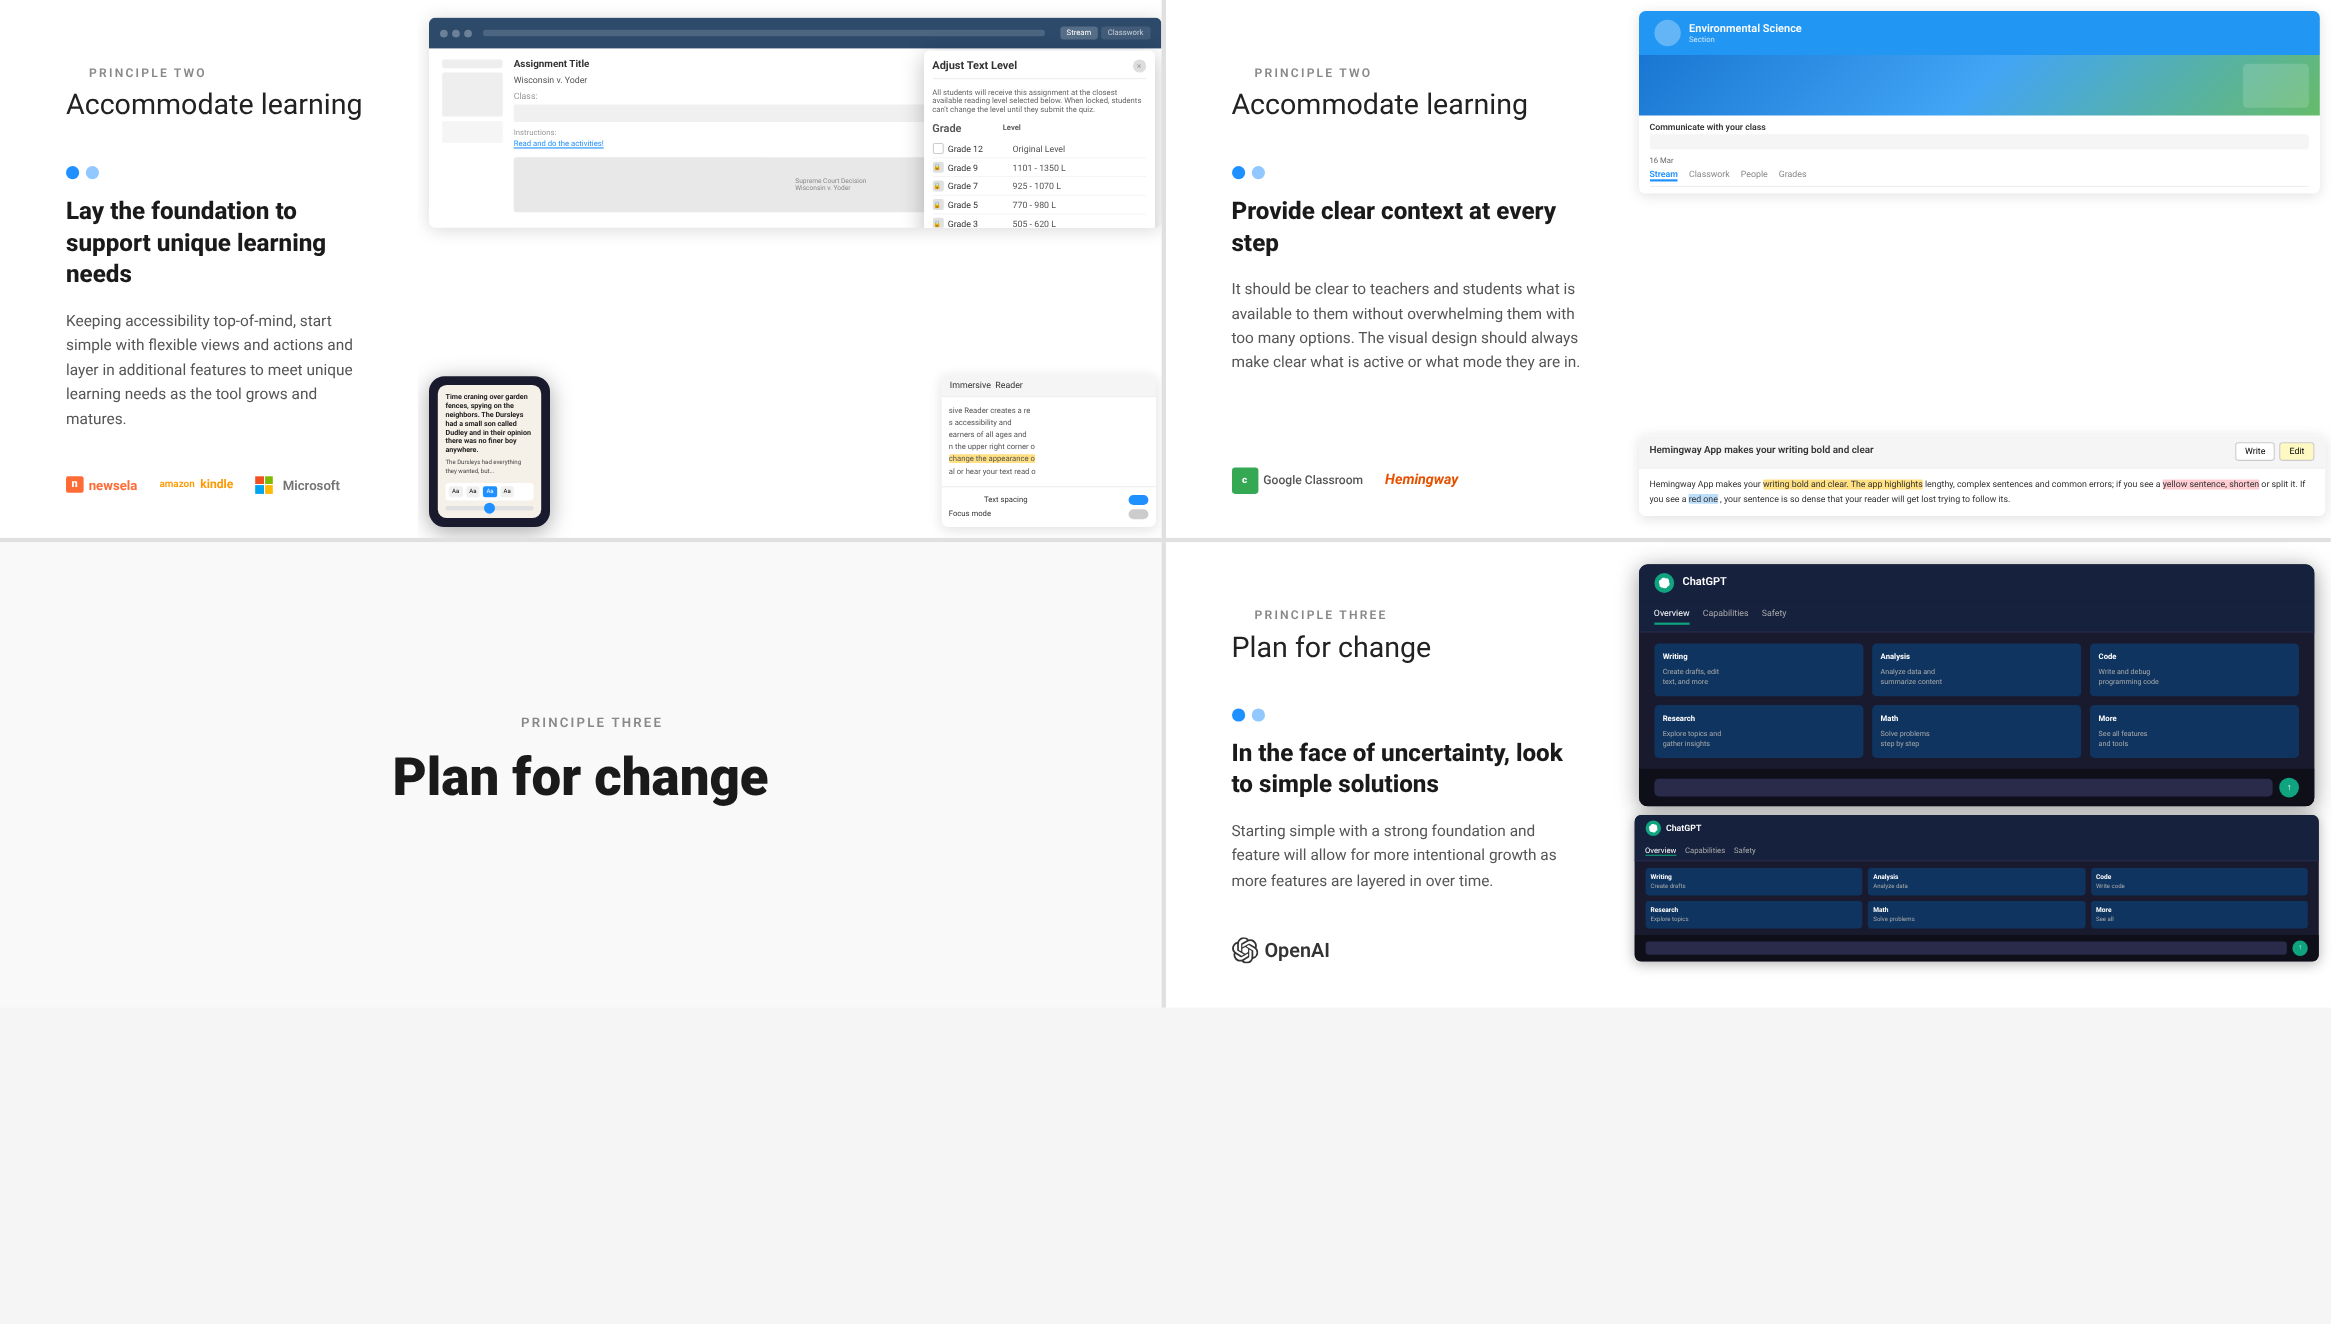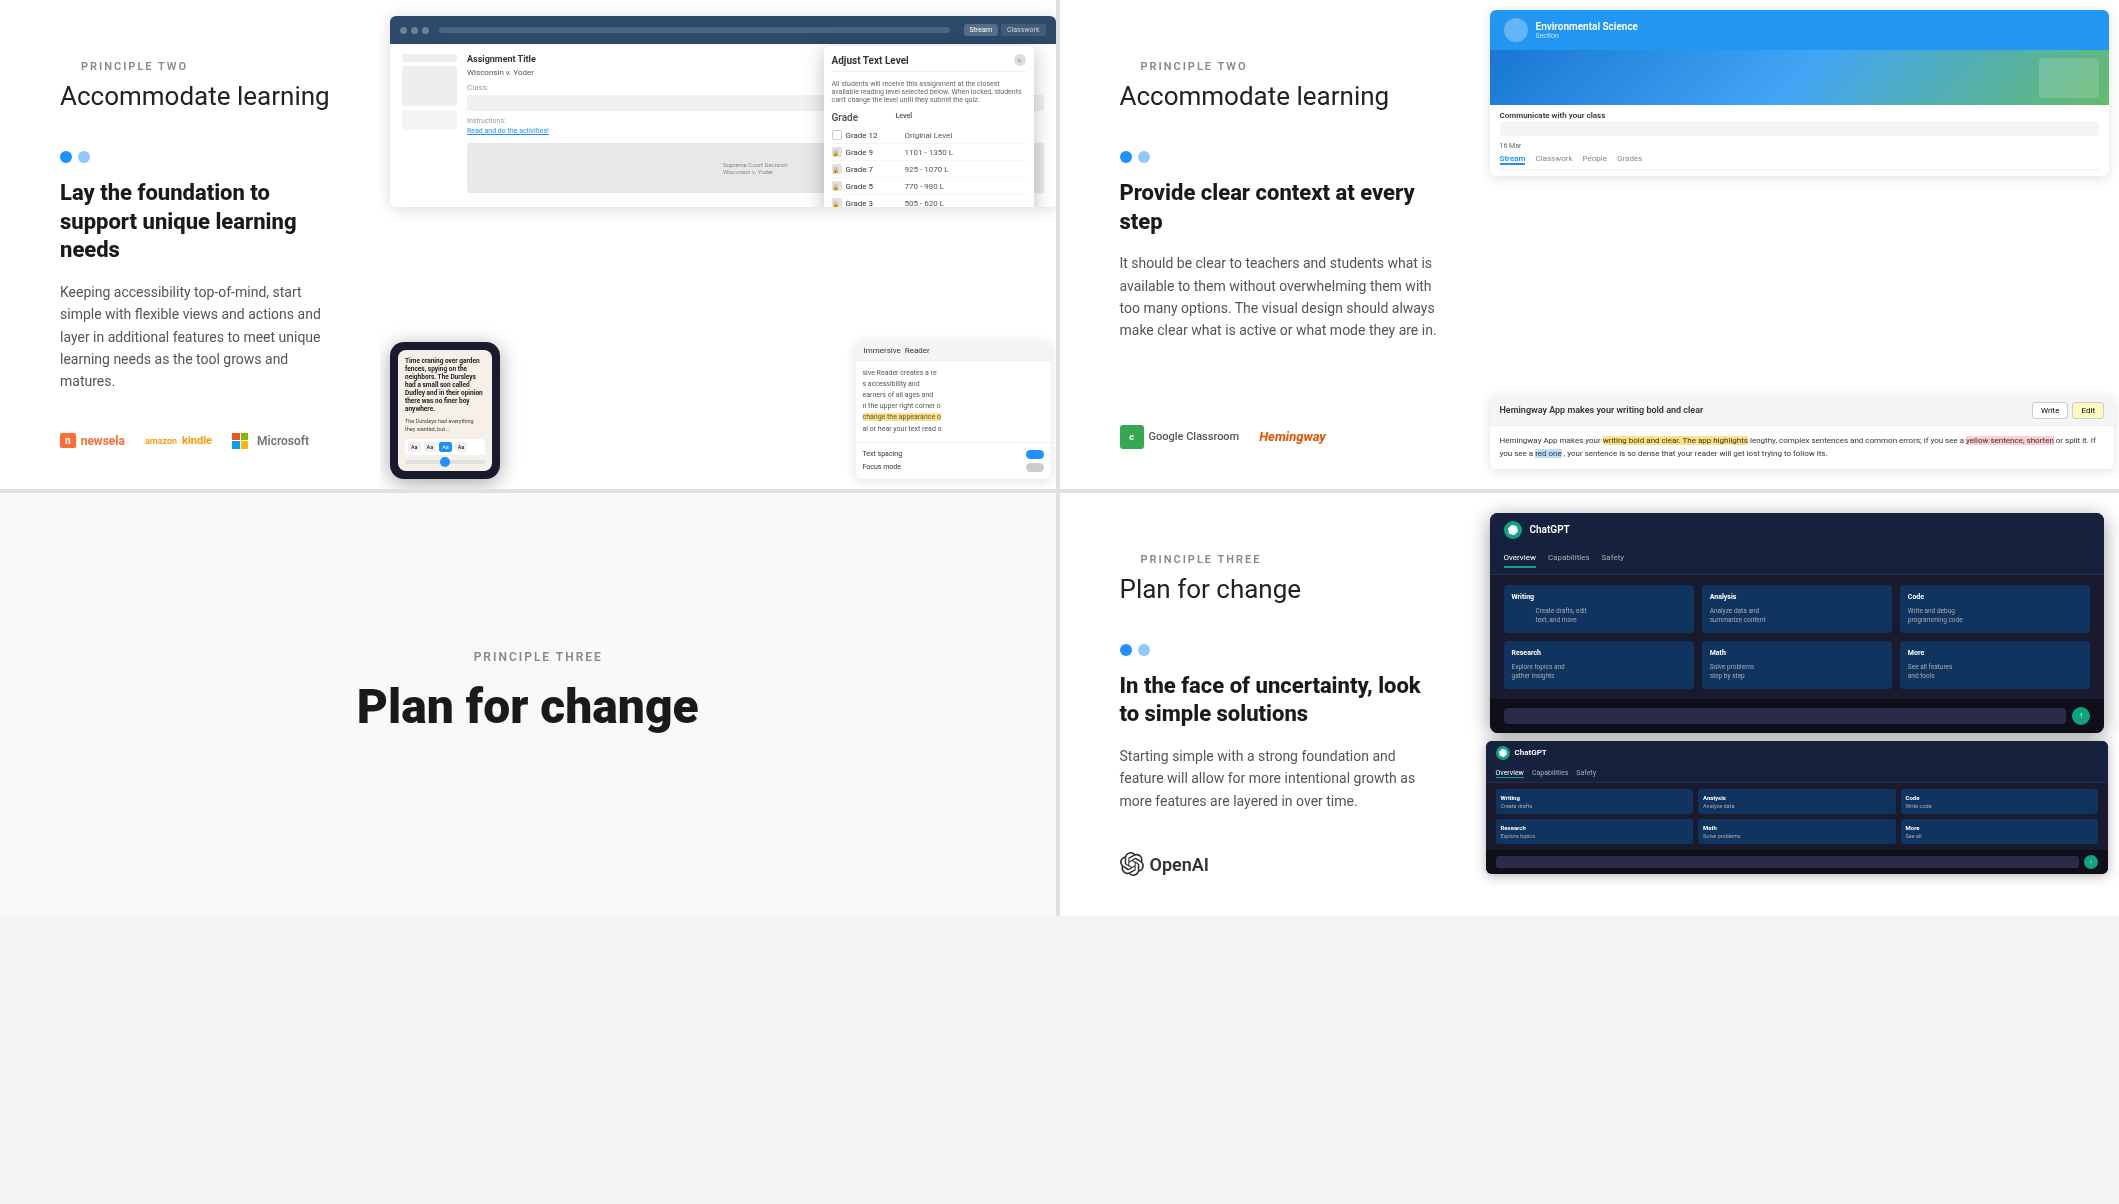--- a/index.html
+++ b/index.html
@@ -510,21 +510,21 @@
             <div style="font-size:8px;color:#999;margin-bottom:3px;">Class:</div>
             <div style="background:#f0f0f0;height:16px;border-radius:2px;margin-bottom:6px;"></div>
             <div style="font-size:7px;color:#999;margin-bottom:2px;">Instructions:</div>
             <div style="font-size:7px;color:#1e90ff;text-decoration:underline;margin-bottom:8px;">Read and do the activities!</div>
             <div style="background:#e8e8e8;height:50px;border-radius:3px;margin-bottom:4px;display:flex;align-items:center;justify-content:center;">
               <div style="font-size:6px;color:#888;">Supreme Court Decision<br>Wisconsin v. Yoder</div>
             </div>
           </div>
         </div>
 
-        <div style="position:absolute;top:30px;right:22px;width:210px;background:#fff;border-radius:5px;box-shadow:0 4px 20px rgba(0,0,0,0.25);padding:8px;z-index:2;">
+        <div style="position:absolute;top:30px;right:6px;width:210px;background:#fff;border-radius:5px;box-shadow:0 4px 20px rgba(0,0,0,0.25);padding:8px;z-index:2;">
           <div style="display:flex;justify-content:space-between;align-items:center;margin-bottom:8px;padding-bottom:5px;border-bottom:1px solid #eee;">
             <div style="font-size:10px;font-weight:700;color:#333;">Adjust Text Level</div>
             <div style="width:12px;height:12px;background:#ddd;border-radius:50%;font-size:8px;display:flex;align-items:center;justify-content:center;color:#999;">×</div>
           </div>
           <div style="font-size:7px;color:#666;margin-bottom:6px;">All students will receive this assignment at the closest available reading level selected below. When locked, students can't change the level until they submit the quiz.</div>
           <div style="display:flex;gap:4px;margin-bottom:2px;padding:2px 0;">
             <div style="width:60px;font-size:10px;font-weight:600;color:#555;">Grade</div>
             <div style="flex:1;font-size:7px;font-weight:600;color:#555;">Level</div>
           </div>
           <div style="display:flex;gap:4px;align-items:center;padding:3px 0;border-bottom:1px solid #f5f5f5;">
@@ -587,21 +587,21 @@
         </div>
         <div style="padding:7px;font-size:7px;color:#555;line-height:1.6;">
           sive Reader creates a re<br>
           s accessibility and<br>
           earners of all ages and<br>
           n the upper right corner o<br>
           <span style="background:#ffe082;border-radius:1px;">change the appearance o</span><br>
           al or hear your text read o
         </div>
         <div style="border-top:1px solid #eee;padding:5px 7px;">
-          <div style="display:flex;justify-content:space-between;font-size:7px;color:#333;padding:2px 0;">
+          <div style="display:flex;justify-content:space-between;font-size:7px;color:#333;padding:2px 0;margin-left:32px;">
             <span>Text spacing</span>
             <div style="width:18px;height:9px;background:#1e90ff;border-radius:5px;"></div>
           </div>
           <div style="display:flex;align-items:center;justify-content:space-between;font-size:7px;color:#333;padding:2px 0;">
             <span>Focus mode</span>
             <div style="width:18px;height:9px;background:#ccc;border-radius:5px;"></div>
           </div>
         </div>
       </div>
     </div>
@@ -722,21 +722,21 @@
           <div class="chatgpt-title">ChatGPT</div>
         </div>
         <div class="chatgpt-nav">
           <div class="chatgpt-nav-item chatgpt-nav-active">Overview</div>
           <div class="chatgpt-nav-item">Capabilities</div>
           <div class="chatgpt-nav-item">Safety</div>
         </div>
         <div class="chatgpt-body">
           <div class="chatgpt-card">
             <div class="chatgpt-card-title">Writing</div>
-            <div style="font-size:6.5px;color:#aaa;margin-left:24px;">Create drafts, edit<br>text, and more</div>
+            <div style="font-size:6.5px;color:#aaa;">Create drafts, edit<br>text, and more</div>
           </div>
           <div class="chatgpt-card">
             <div class="chatgpt-card-title">Analysis</div>
             <div style="font-size:6.5px;color:#aaa;">Analyze data and<br>summarize content</div>
           </div>
           <div class="chatgpt-card">
             <div class="chatgpt-card-title">Code</div>
             <div style="font-size:6.5px;color:#aaa;">Write and debug<br>programming code</div>
           </div>
           <div class="chatgpt-card">

